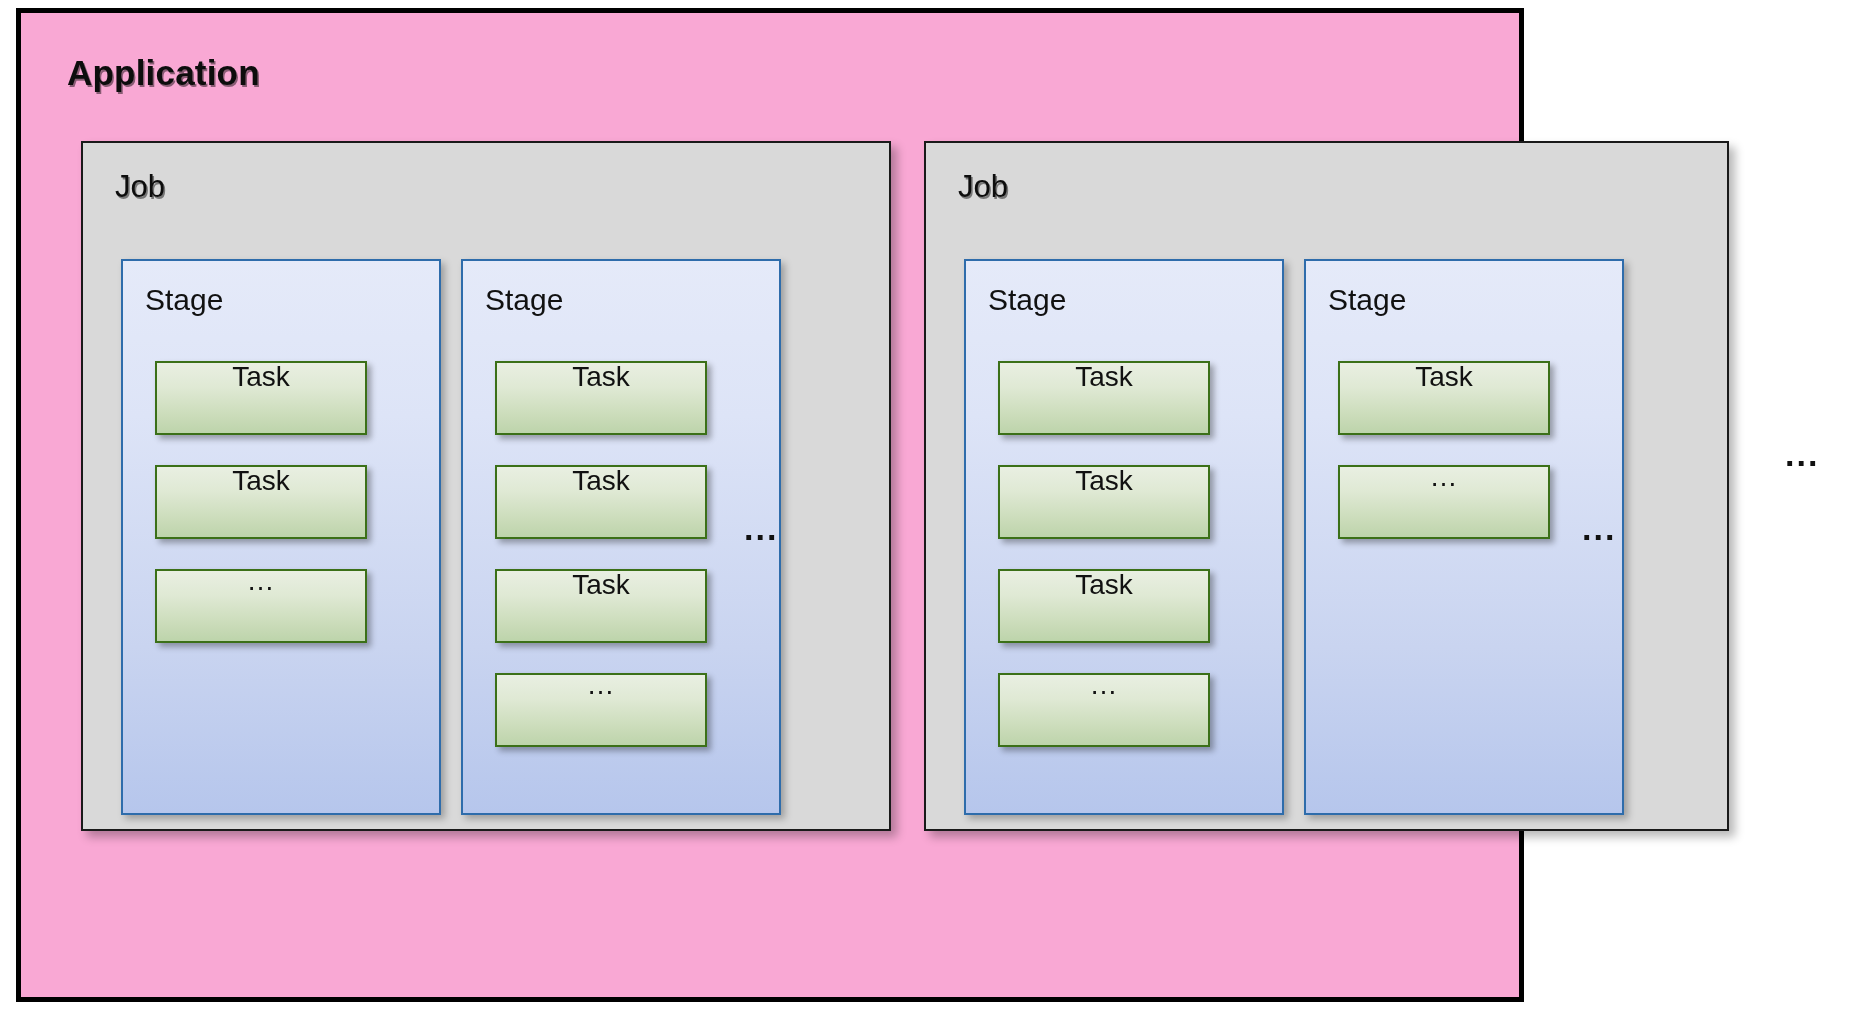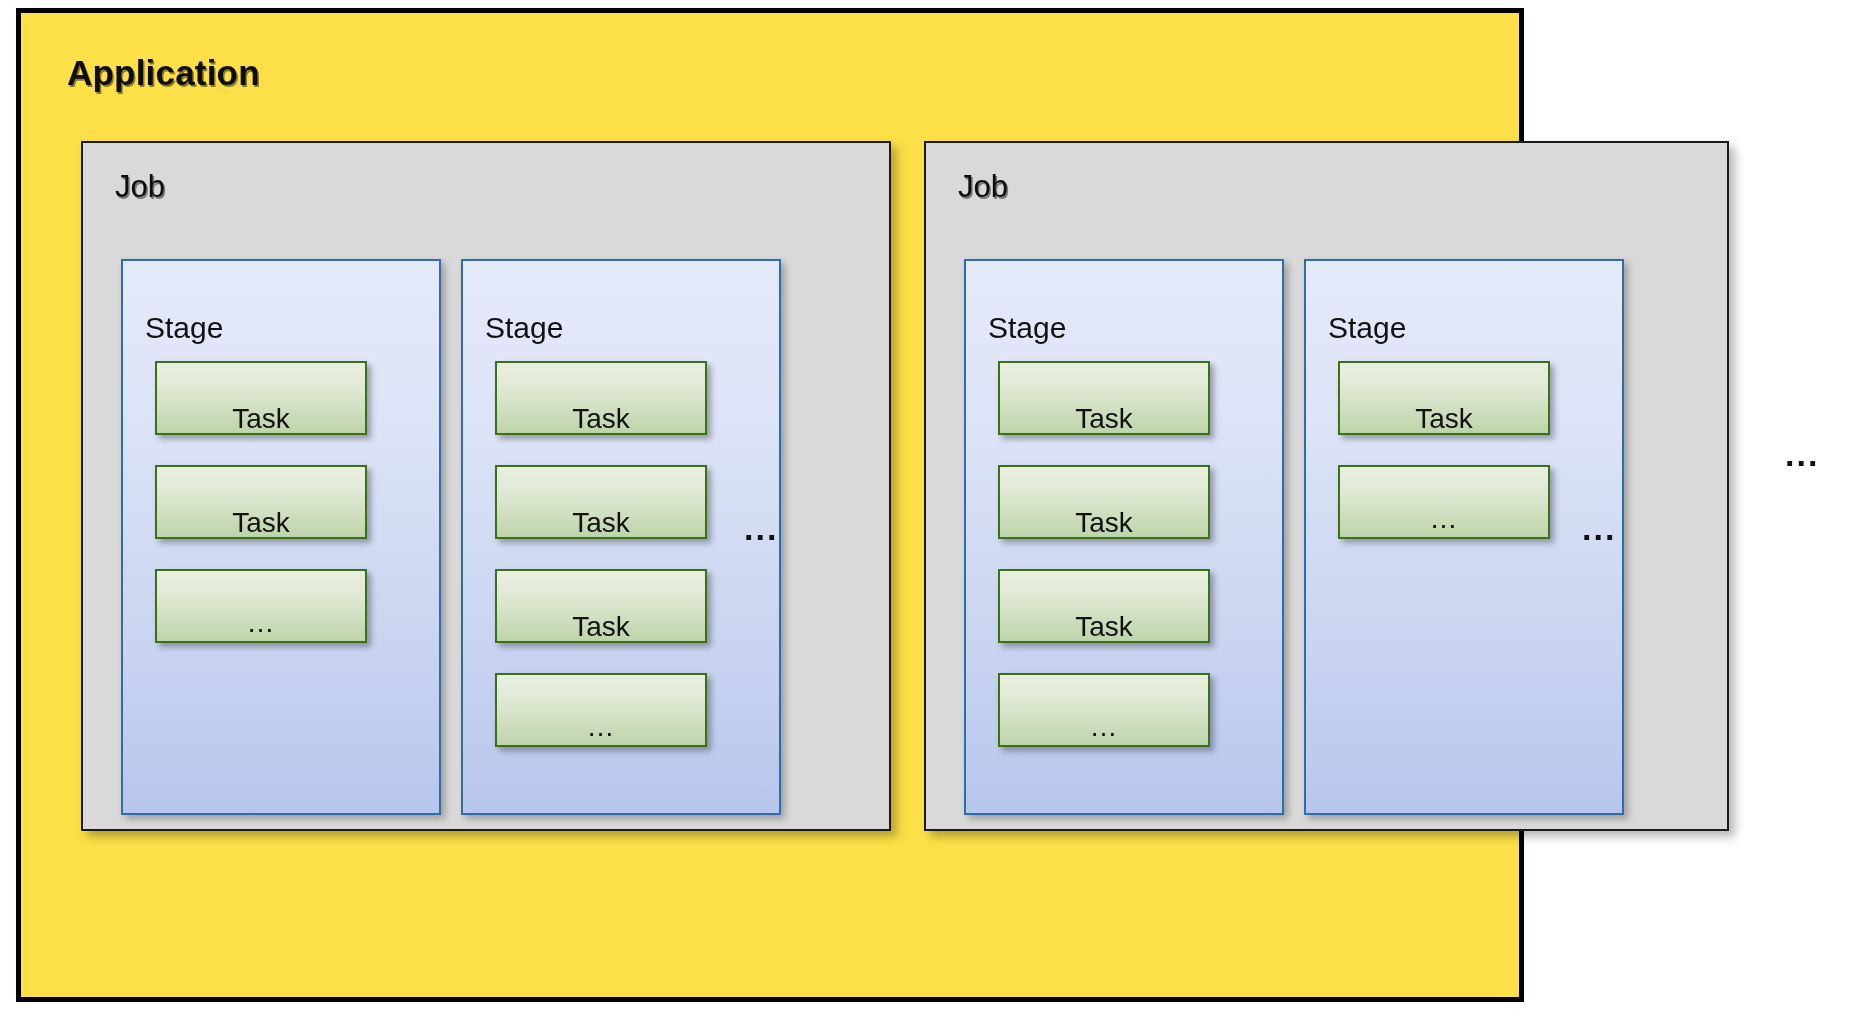--- a/index.html
+++ b/index.html
@@ -23,21 +23,21 @@
 
   
   .app-frame {
     position: absolute;
     left: 16px;
     top: 8px;
     width: 1508px;
     height: 994px;
     box-sizing: border-box;
     border: 5px solid #000000;
-    background: #fde047;
+    background: #f9a8d4;
   }
 
   .app-title {
     position: absolute;
     left: 46px;
     top: 40px;
     font-size: 35px;
     font-weight: bold;
     color: #0d0d0d;
     letter-spacing: 0.2px;
@@ -75,35 +75,34 @@
     background: linear-gradient(to bottom, #e5eaf9 0%, #dde4f7 28%, #c9d4f0 70%, #b6c6ec 100%);
     box-shadow: 4px 4px 7px rgba(0,0,0,0.27);
   }
   .stage-title {
     position: absolute;
     left: 22px;
     top: 22px;
     font-size: 30px;
     color: #111111;
     white-space: nowrap;
-    margin-top: 28px;
   }
 
   .stage-a { left: 38px;  top: 116px; width: 320px; height: 556px; }
   .stage-b { left: 378px; top: 116px; width: 320px; height: 556px; }
 
   
   .task {
     position: absolute;
     box-sizing: border-box;
     border: 2px solid #3b7018;
     background: linear-gradient(to bottom, #e9efe2 0%, #dfe9d4 35%, #cbdcba 75%, #bdd4ab 100%);
     box-shadow: 4px 4px 6px rgba(0,0,0,0.32);
     display: flex;
-    align-items: flex-end;
+    align-items: flex-start;
     justify-content: center;
     left: 32px;
     width: 212px;
     height: 74px;
   }
   .task-label {
     font-size: 28px;
     color: #111111;
     line-height: 1;
   }

